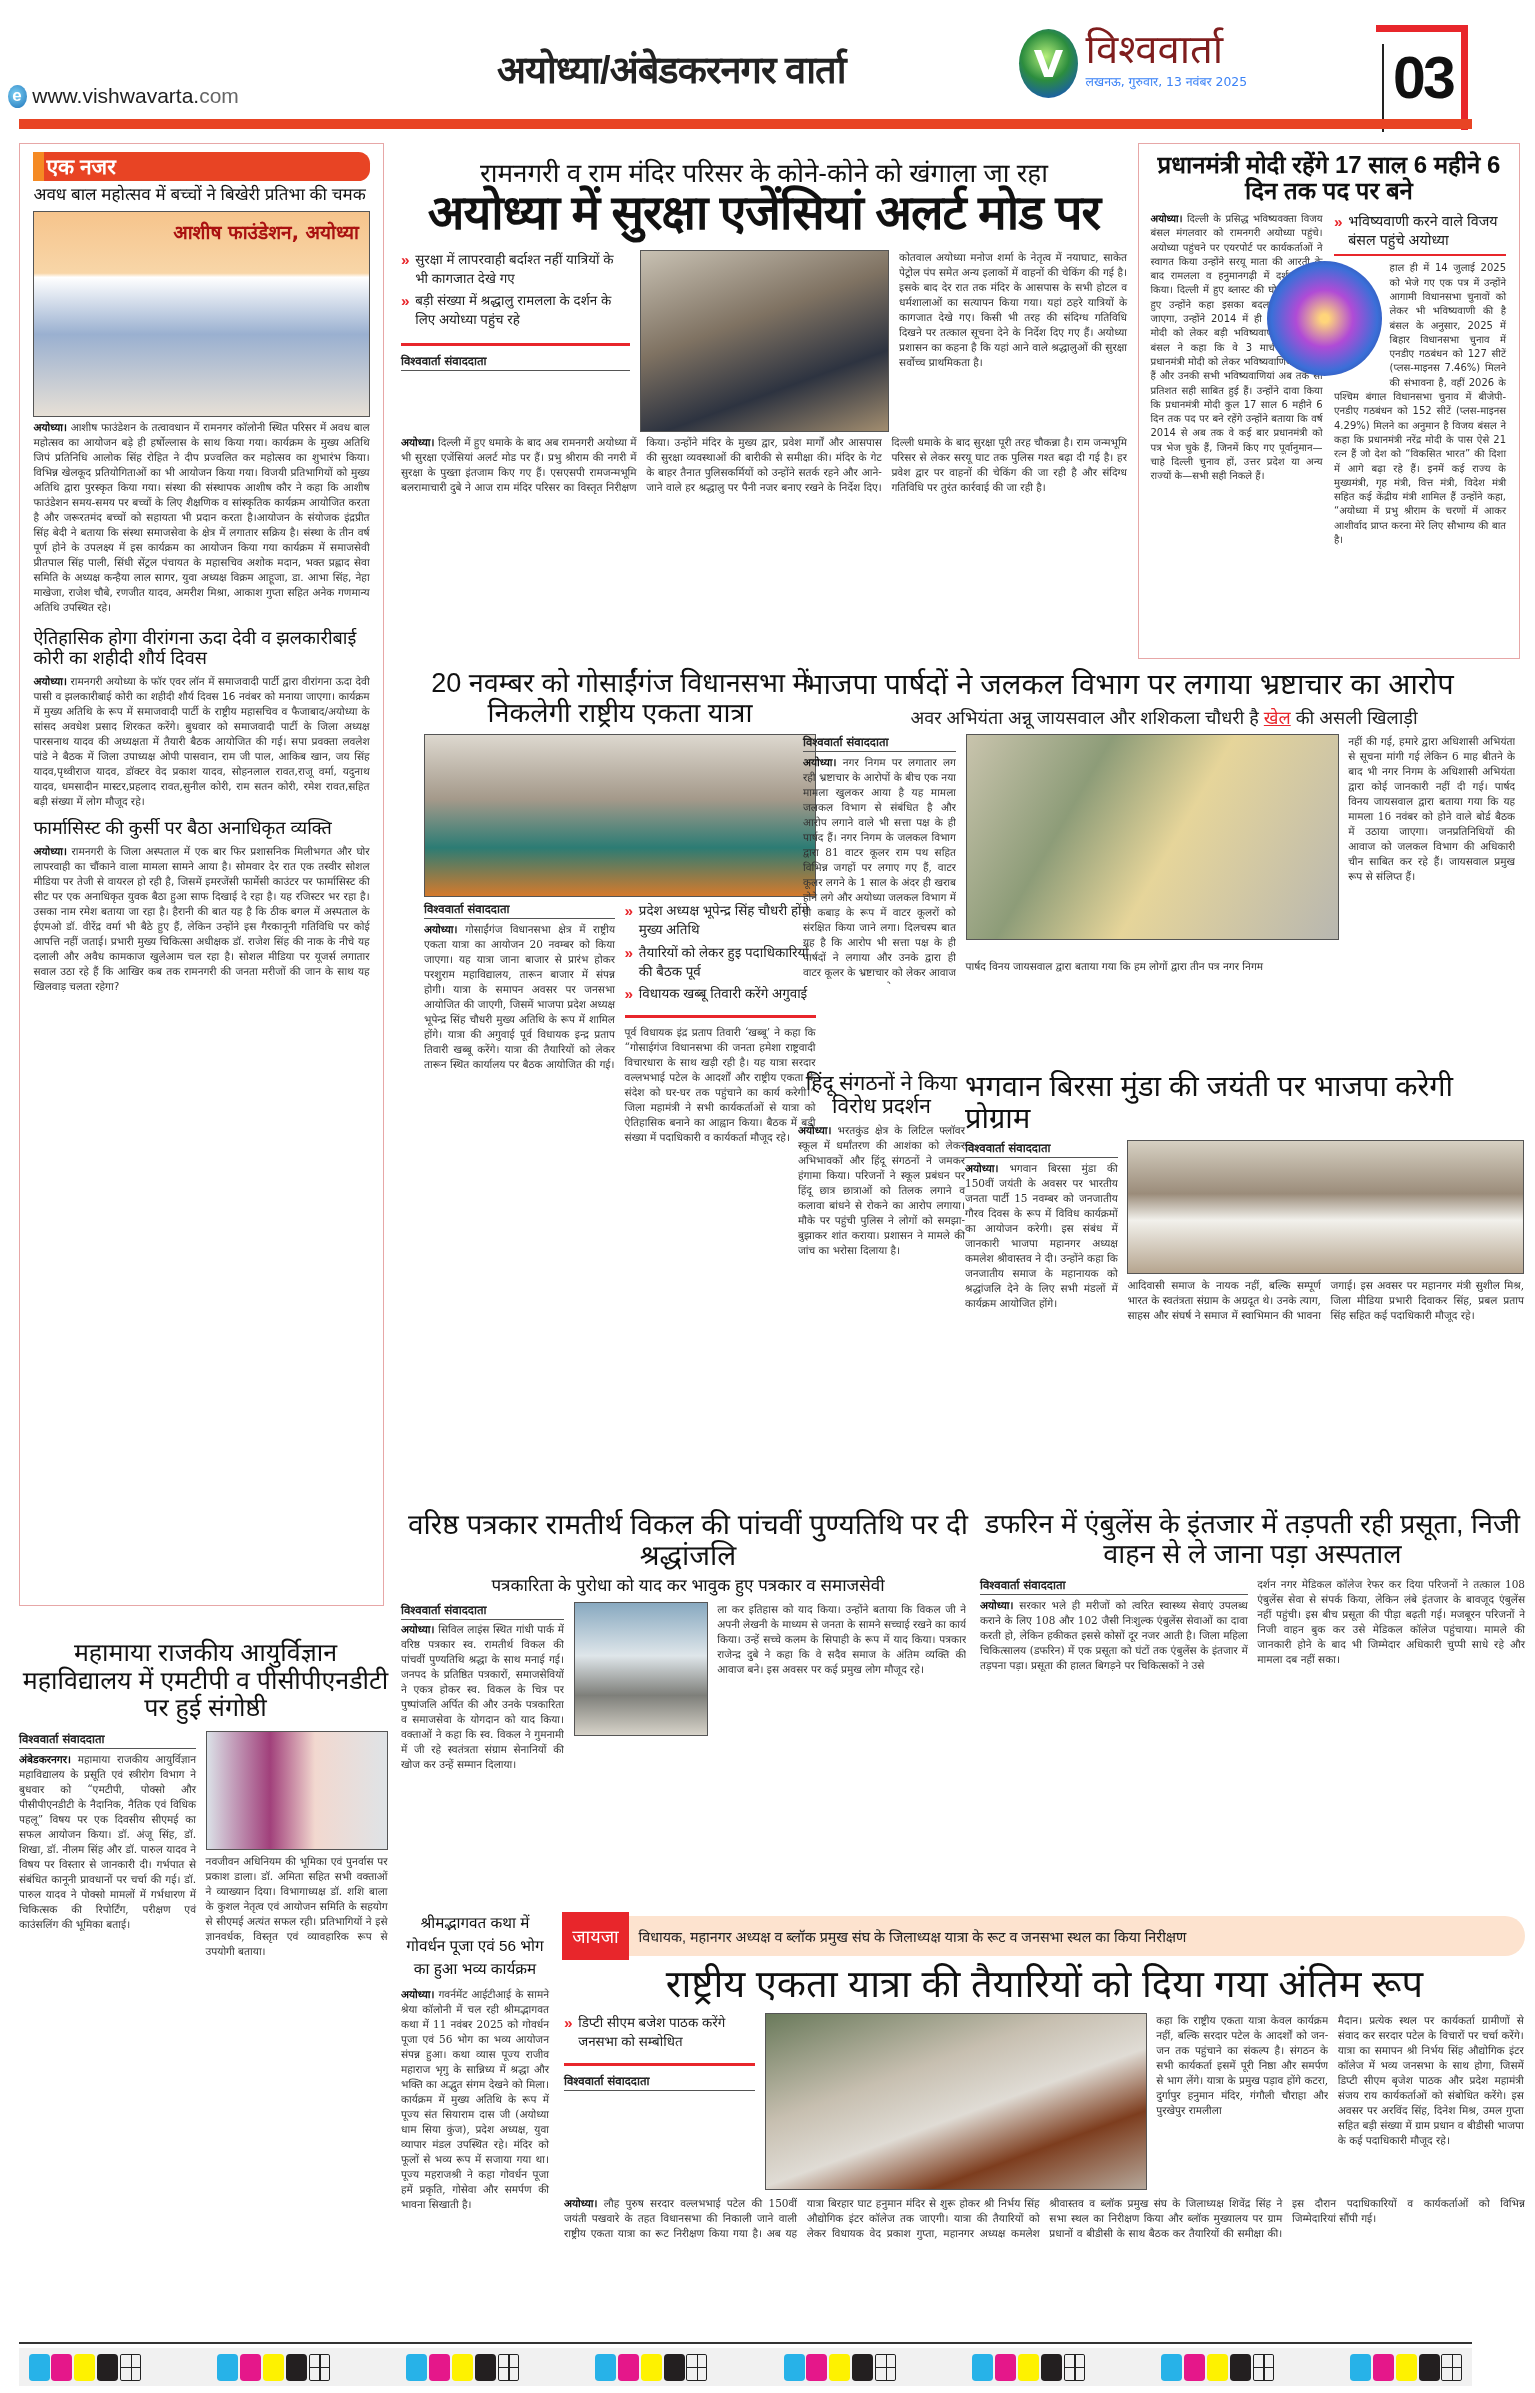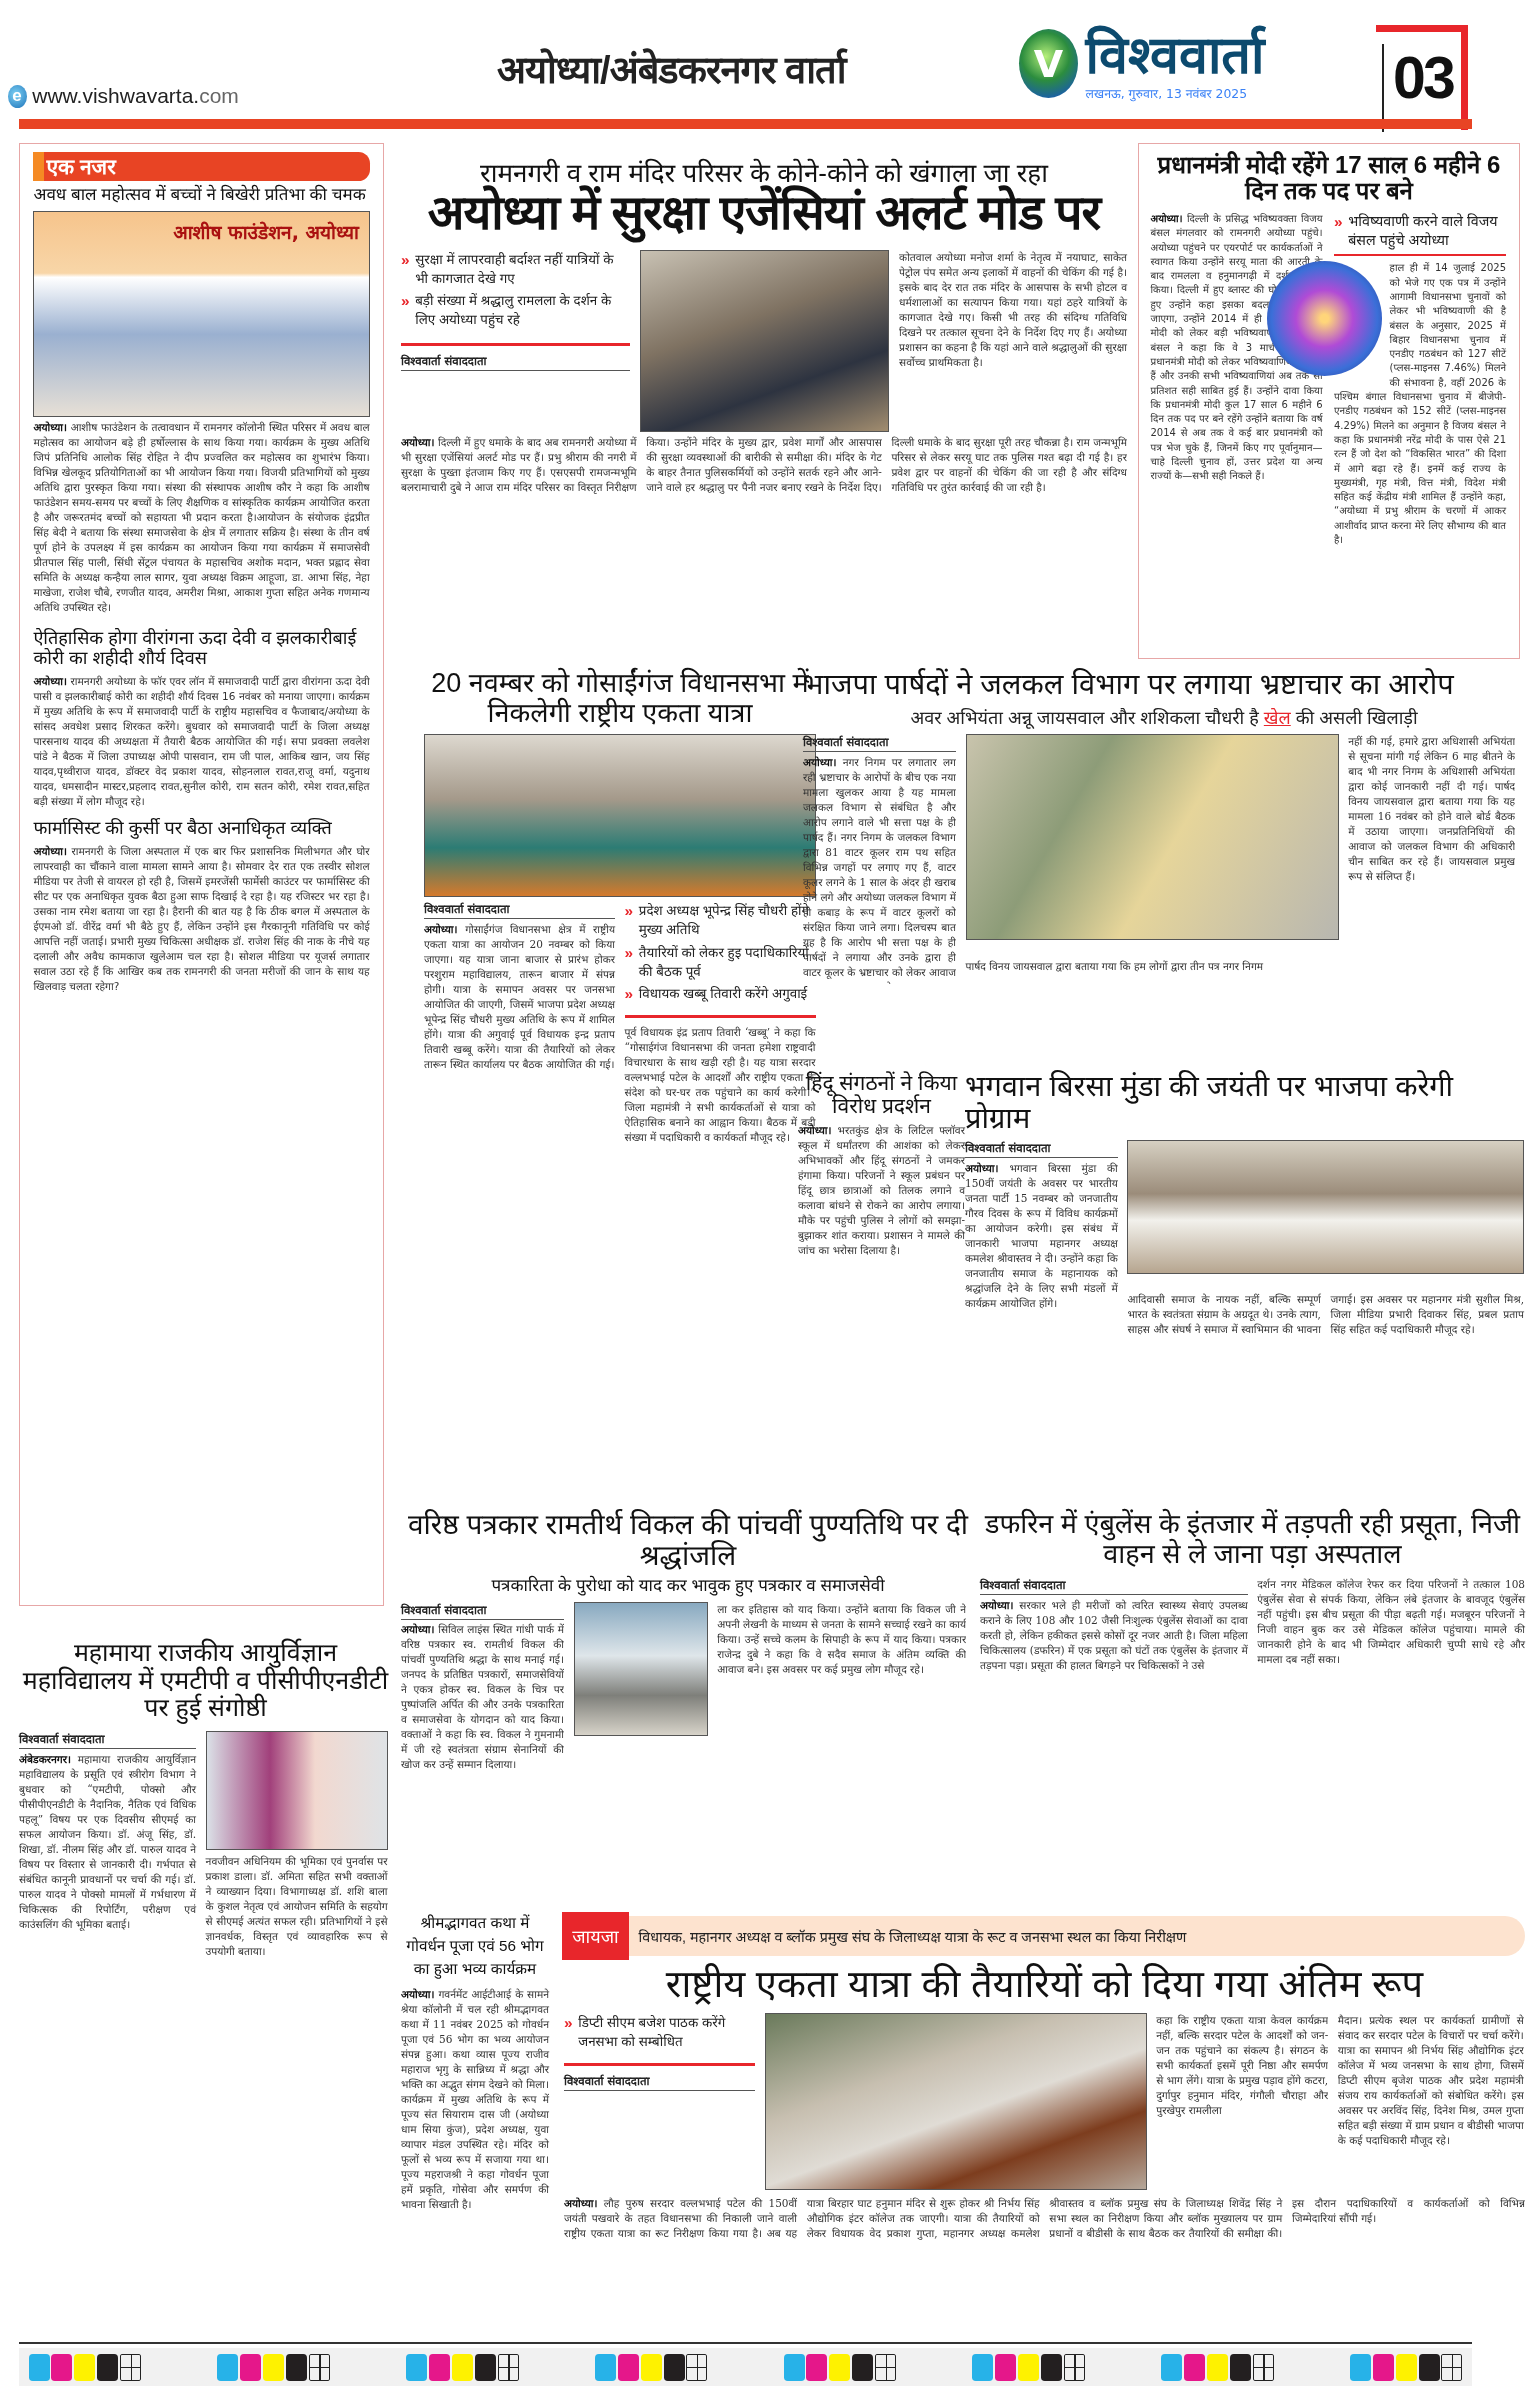--- a/index.html
+++ b/index.html
@@ -4,21 +4,21 @@
 <style>
 *{box-sizing:border-box;margin:0;padding:0}
 body{width:1535px;height:2394px;background:#fff;font-family:"DejaVu Sans","Liberation Sans",sans-serif;color:#222;position:relative;overflow:hidden}
 .abs{position:absolute}
 .masthead-url{left:7.6px;top:84px;font-size:21px;color:#222;display:flex;align-items:center;gap:5.7px;font-family:"Liberation Sans",sans-serif}
 .masthead-url .e{width:19px;height:23px;border-radius:50%;background:radial-gradient(circle at 40% 40%,#7cd0f4,#1e73b9);color:#fff;font-weight:bold;font-size:17px;display:flex;align-items:center;justify-content:center}
 .masthead-url .com{color:#666}
 .section-title{left:497px;top:42px;font-size:38px;font-weight:bold;color:#222;letter-spacing:-1px;font-family:"Liberation Sans",sans-serif}
 .logo{left:1019px;top:29px;display:flex;align-items:flex-start;gap:7.6px}
 .logo .globe{width:59px;height:69px;border-radius:50%;background:radial-gradient(circle at 45% 40%,#b6f07a,#2c8d3e 45%,#1a5fa6 80%);color:#fff;font-weight:bold;font-size:38px;display:flex;align-items:center;justify-content:center}
-.logo .name{font-size:52px;font-weight:bold;color:#0c4a6e;line-height:1}
+.logo .name{font-size:40px;font-weight:normal;color:#7f1d1d;line-height:1}
 .logo .date{font-size:12.4px;color:#3b82f6;margin-top:4px}
 .pageno{left:1376px;top:25px;width:92px;height:105px;border-top:7.6px solid #e8262b;border-right:7.6px solid #e8262b}
 .pageno .bar{position:absolute;left:5.7px;top:11.5px;width:1.9px;height:88px;background:#222}
 .pageno .num{position:absolute;left:17px;top:11.5px;font-size:59px;font-weight:bold;color:#111;font-family:"Liberation Sans",sans-serif;letter-spacing:-2.9px}
 .redrule{left:19px;top:119px;width:1453px;height:9.6px;background:#e84424}
 .box{border:1.9px solid #e7a7a7}
 .txt{font-size:10.5px;line-height:15px;color:#333;text-align:justify;font-family:"DejaVu Serif",serif}
 .txt b{font-weight:bold;color:#111}
 .h1{font-family:"Liberation Sans",sans-serif;font-weight:bold;color:#111;line-height:1.1}
 .photo{background:linear-gradient(135deg,#8a7b6a,#c9b59a 40%,#6c7f8f 70%,#4a4a4a);border:1px solid #555}
@@ -156,21 +156,21 @@
 
 <div class="abs" style="left:965px;top:1071px;width:559px">
   <div class="h1" style="font-size:29px;font-weight:normal">भगवान बिरसा मुंडा की जयंती पर भाजपा करेगी प्रोग्राम</div>
   <div style="display:flex;gap:9.6px;margin-top:5.7px">
     <div style="width:153px">
       <div class="byline">विश्ववार्ता संवाददाता</div>
       <div class="txt"><b>अयोध्या।</b> <span>भगवान बिरसा मुंडा की 150वीं जयंती के अवसर पर भारतीय जनता पार्टी 15 नवम्बर को जनजातीय गौरव दिवस के रूप में विविध कार्यक्रमों का आयोजन करेगी। इस संबंध में जानकारी भाजपा महानगर अध्यक्ष कमलेश श्रीवास्तव ने दी। उन्होंने कहा कि जनजातीय समाज के महानायक को श्रद्धांजलि देने के लिए सभी मंडलों में कार्यक्रम आयोजित होंगे।</span></div>
     </div>
     <div style="width:397px">
       <div class="photo" style="height:134px;background:linear-gradient(180deg,#d6d0c2,#9b8c7a 40%,#f2f1ec 60%,#b6a58f)"></div>
-      <div class="txt" style="margin-top:18px;column-count:2;column-gap:9.6px">आदिवासी समाज के नायक नहीं, बल्कि सम्पूर्ण भारत के स्वतंत्रता संग्राम के अग्रदूत थे। उनके त्याग, साहस और संघर्ष ने समाज में स्वाभिमान की भावना जगाई। इस अवसर पर महानगर मंत्री सुशील मिश्र, जिला मीडिया प्रभारी दिवाकर सिंह, प्रबल प्रताप सिंह सहित कई पदाधिकारी मौजूद रहे।</div>
+      <div class="txt" style="margin-top:4px;column-count:2;column-gap:9.6px">आदिवासी समाज के नायक नहीं, बल्कि सम्पूर्ण भारत के स्वतंत्रता संग्राम के अग्रदूत थे। उनके त्याग, साहस और संघर्ष ने समाज में स्वाभिमान की भावना जगाई। इस अवसर पर महानगर मंत्री सुशील मिश्र, जिला मीडिया प्रभारी दिवाकर सिंह, प्रबल प्रताप सिंह सहित कई पदाधिकारी मौजूद रहे।</div>
     </div>
   </div>
 </div>
 
 <div class="abs" style="left:401px;top:1510px;width:574px">
   <div class="h1" style="font-size:28px;text-align:center;font-weight:normal">वरिष्ठ पत्रकार रामतीर्थ विकल की पांचवीं पुण्यतिथि पर दी श्रद्धांजलि</div>
   <div class="h1" style="font-size:17px;text-align:center;font-weight:normal;margin-top:5.7px">पत्रकारिता के पुरोधा को याद कर भावुक हुए पत्रकार व समाजसेवी</div>
   <div style="display:flex;gap:9.6px;margin-top:5.7px">
     <div style="width:163px">
       <div class="byline">विश्ववार्ता संवाददाता</div>

